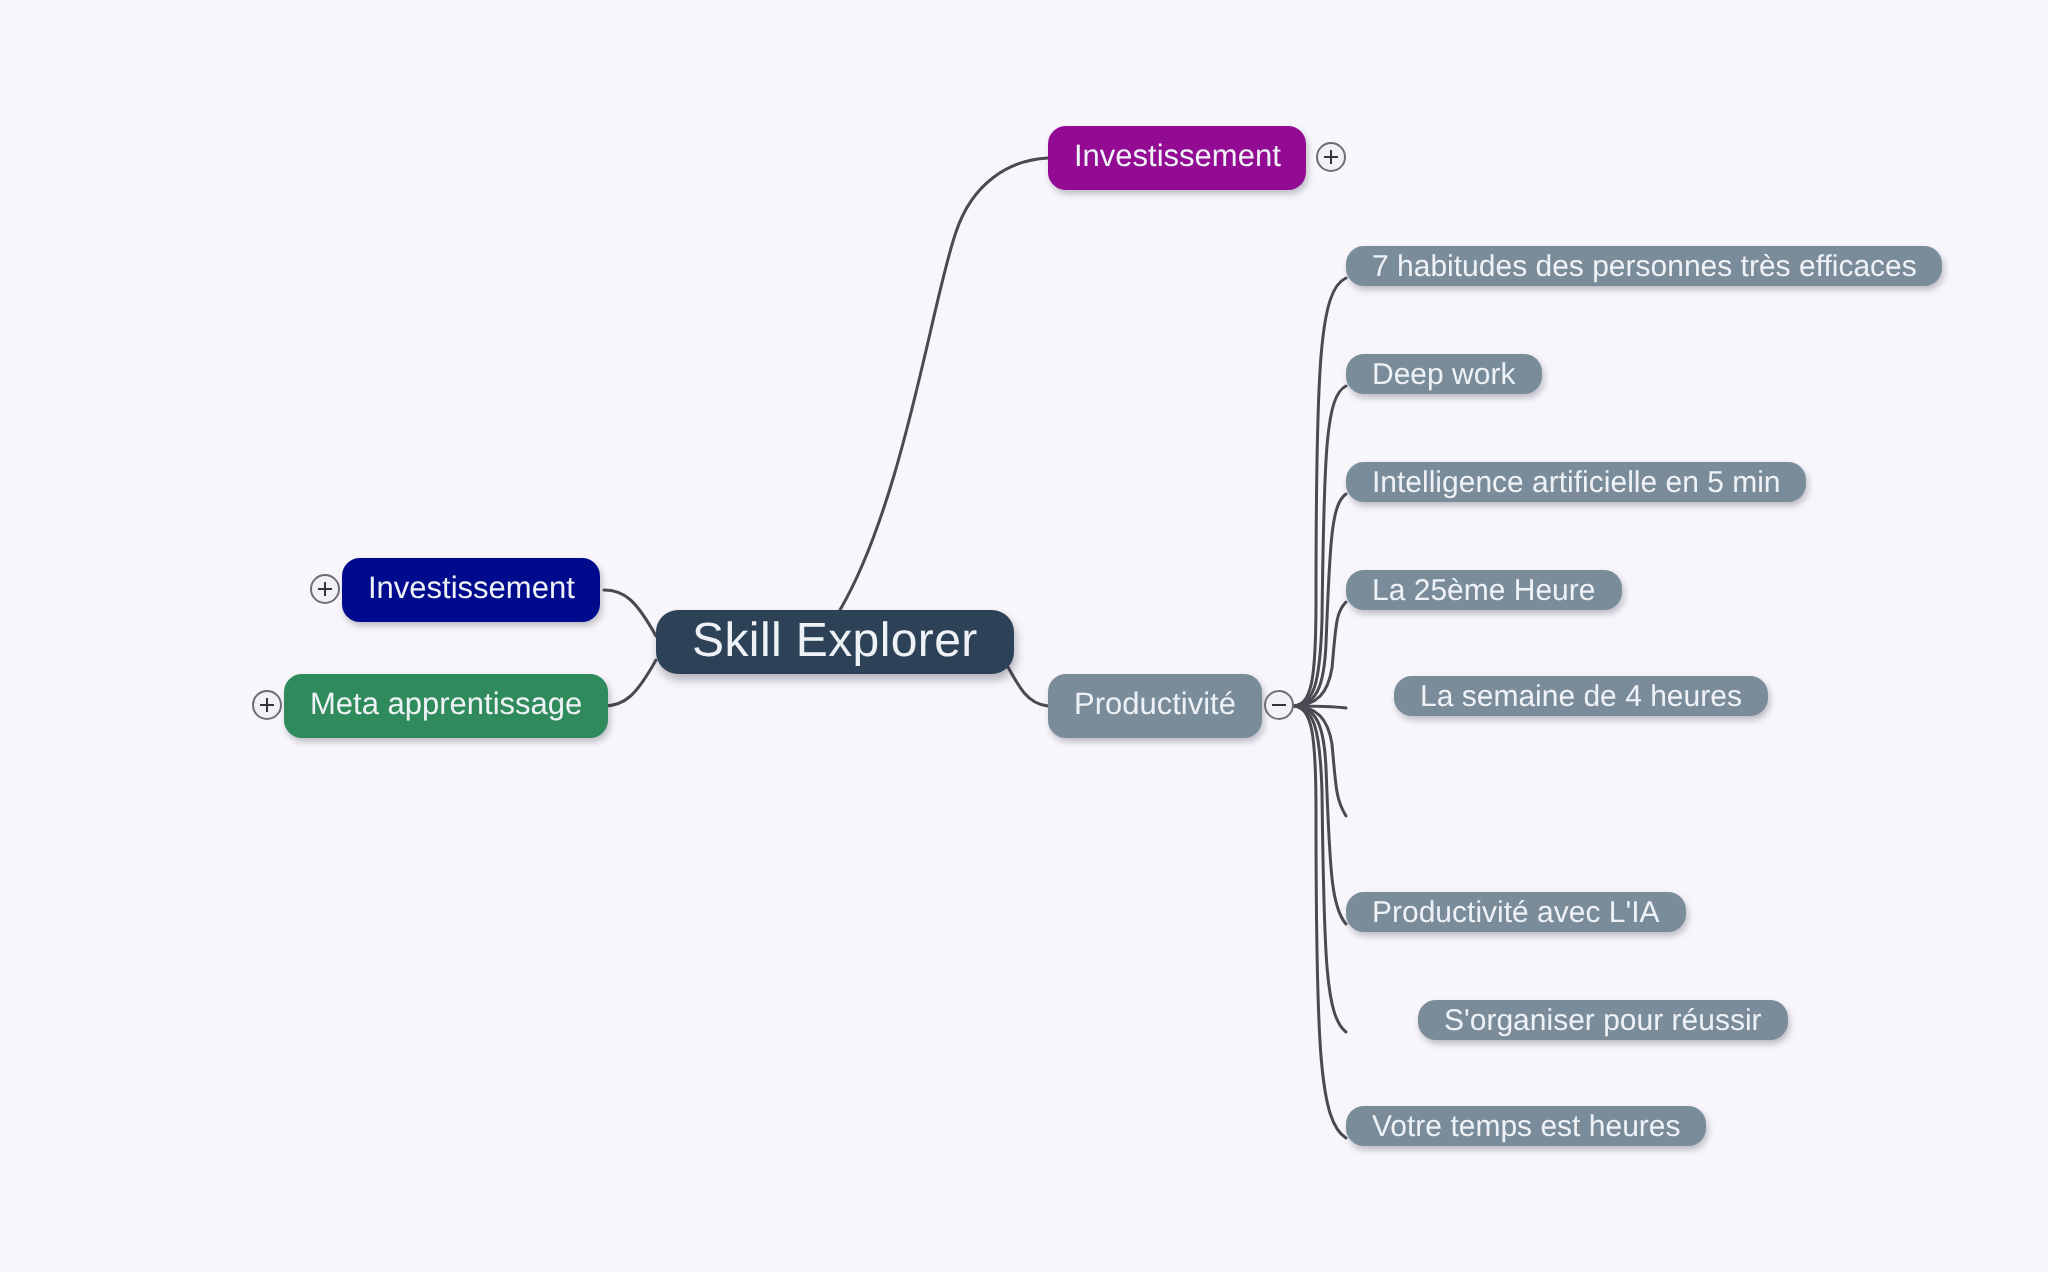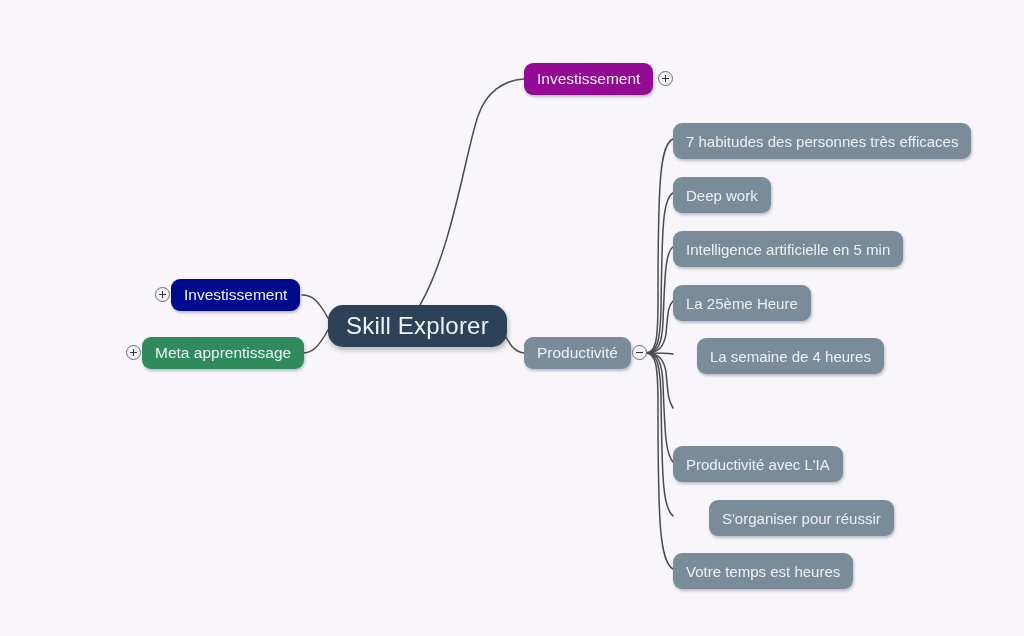--- a/index.html
+++ b/index.html
@@ -67,21 +67,21 @@
     padding: 0 13px;
     font-size: 15.5px;
   }
   .node.branch.purple  { background: #930a93; }
   .node.branch.navy    { background: #000a8c; }
   .node.branch.green   { background: #2f8b5b; }
   .node.branch.grey    { background: #7a8b9a; }
 
   
   .node.leaf {
-    height: 36px;
+    height: 20px;
     padding: 0 13px;
     font-size: 15px;
     background: #7a8b9a;
   }
 
   
   .toggle {
     position: absolute;
     width: 15px;
     height: 15px;
@@ -137,21 +137,21 @@
       <path d="M 646 353 C 658 353 662 344 663 322 C 665 268 666 252 673 247"></path>
       <path d="M 646 353 C 659 353 664 346 666 334 C 668 312 668 306 673 301"></path>
       <path d="M 646 353 C 660 353 665 353 673 354"></path>
       <path d="M 646 353 C 659 353 664 360 666 372 C 668 394 668 400 673 408"></path>
       <path d="M 646 353 C 658 353 662 362 663 384 C 665 438 666 454 673 462"></path>
       <path d="M 646 353 C 657 353 660 364 661 396 C 662 481 663 508 673 516"></path>
       <path d="M 646 353 C 656 353 658 366 658 406 C 658 526 660 561 673 569"></path>
     </g>
   </svg>
 
-  <div class="node root" style="left:328px; top:305px; height:42px;border-radius:15px;">
+  <div class="node root" style="left:328px; top:305px; height:32px;">
     <span class="node-label">Skill Explorer</span>
   </div>
 
   <div class="node branch purple" style="left:524px; top:63px;">
     <span class="node-label">Investissement</span>
   </div>
   <div class="toggle plus" style="left:658px; top:71px;"></div>
 
   <div class="node branch grey" style="left:524px; top:337px;">
     <span class="node-label">Productivité</span>

